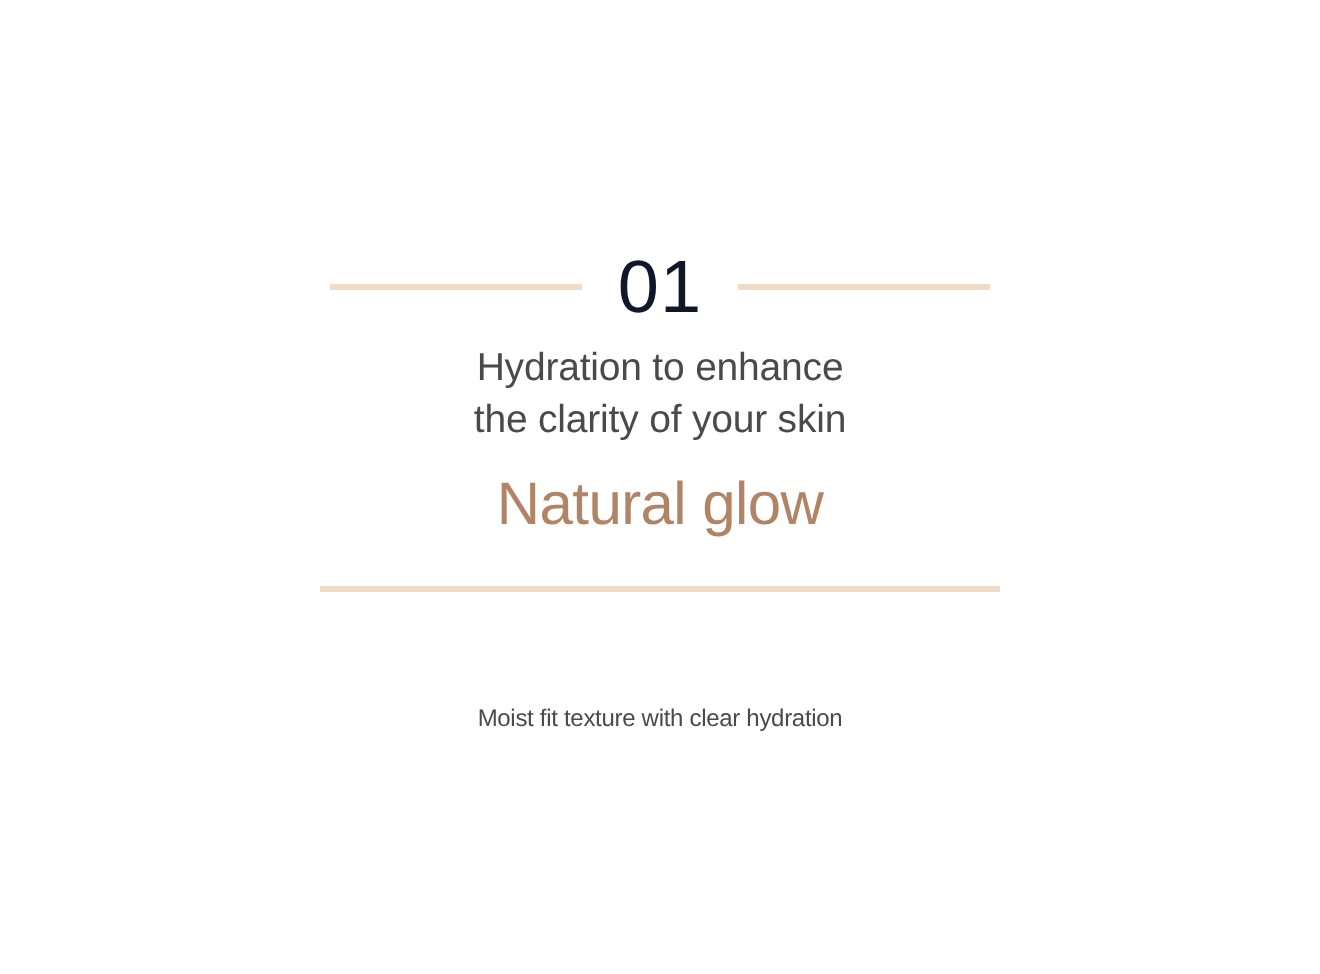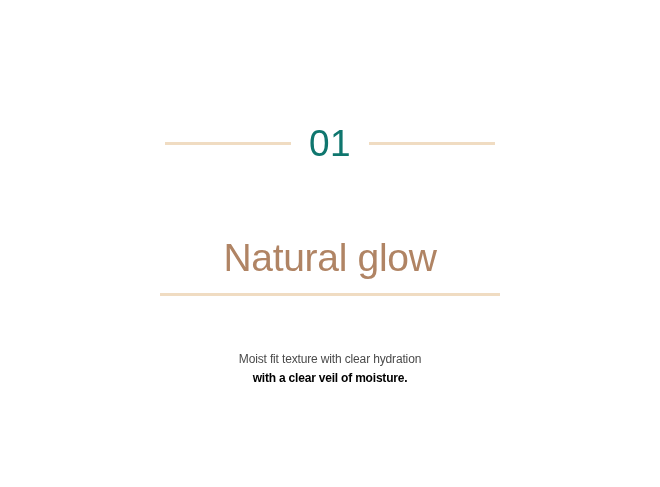--- a/index.html
+++ b/index.html
@@ -48,21 +48,21 @@
     width: 126px;
   }
   .rule-seg.left  { margin-right: 18px; }
   .rule-seg.right { margin-left: 18px; }
 
   .step-number {
     font-family: "Liberation Sans", sans-serif;
     font-size: 37px;
     font-weight: 300;
     letter-spacing: 0.5px;
-    color: #0f766e;
+    color: #0f172a;
     line-height: 1;
     white-space: nowrap;
   }
 
   
   .subtitle {
     position: absolute;
     top: 172px;
     left: 0;
     width: 340px;
@@ -75,21 +75,21 @@
   }
   .subtitle .line { display: block; }
 
   
   .headline {
     position: absolute;
     top: 235px;
     left: 0;
     width: 340px;
     text-align: center;
-    font-size: 39px;
+    font-size: 30px;
     font-weight: 500;
     line-height: 1.2;
     color: #b08464;
     letter-spacing: -0.3px;
   }
 
   
   .divider {
     position: absolute;
     top: 293px;
@@ -124,24 +124,27 @@
 
 <div class="page">
   <div class="content">
 
     <div class="header-row">
       <span class="rule-seg left"></span>
       <span class="step-number">01</span>
       <span class="rule-seg right"></span>
     </div>
 
+    <div class="subtitle">
+      <span class="line">Hydration to enhance</span>
+      <span class="line">the clarity of your skin</span>
+    </div>
 
     <div class="headline">Natural glow</div>
 
     <div class="divider"></div>
 
     <div class="body-copy">
       <span class="line">Moist fit texture with clear hydration</span>
-      <span class="line strong">with a clear veil of moisture.</span>
     </div>
 
   </div>
 </div>
 
 </body></html>

